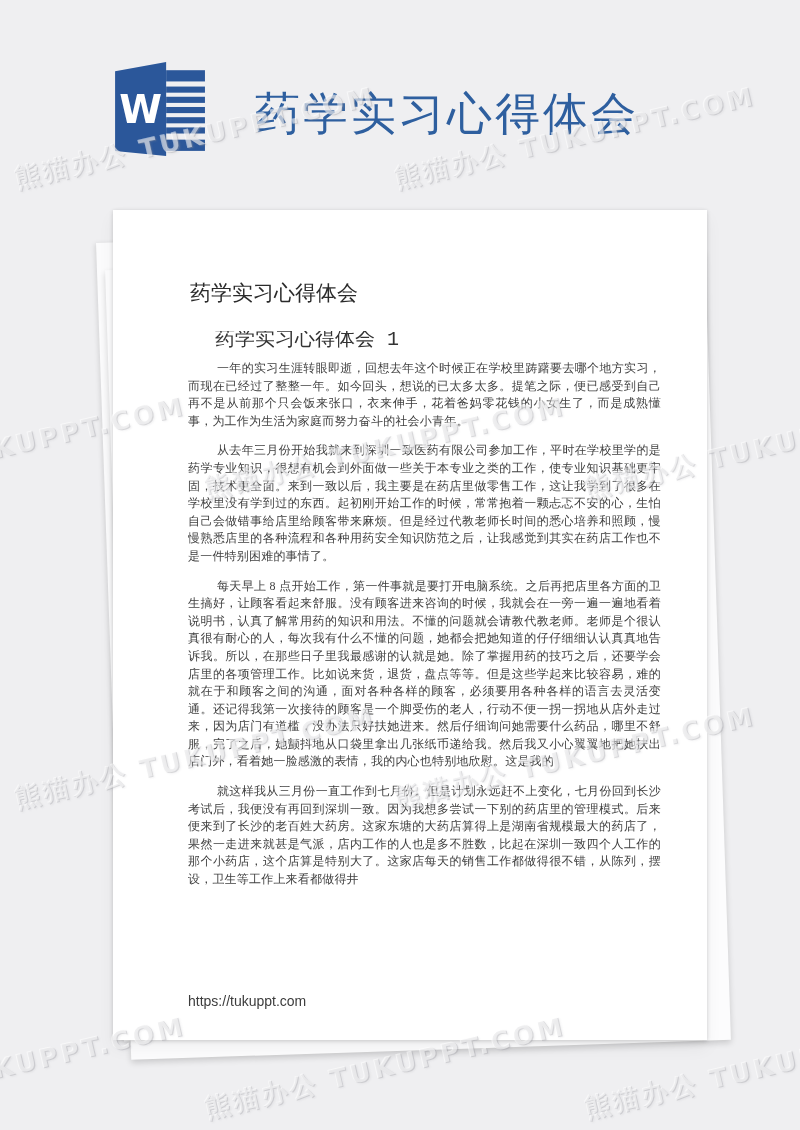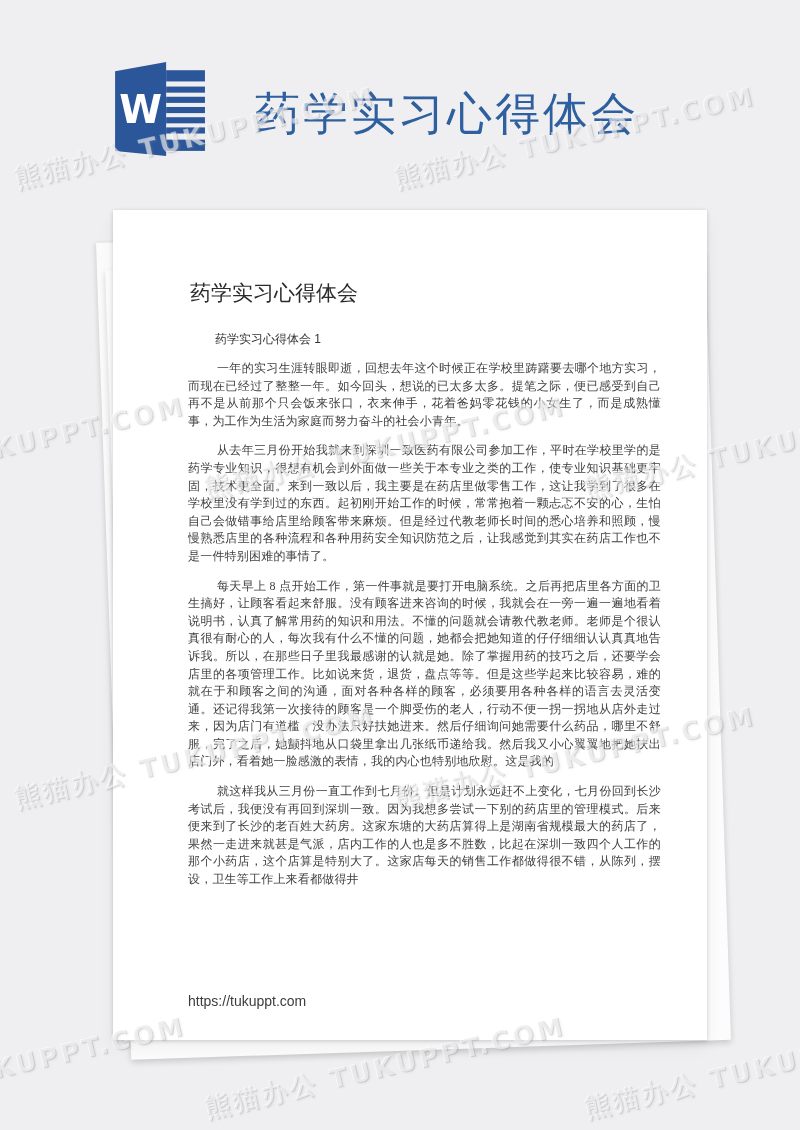--- a/index.html
+++ b/index.html
@@ -75,23 +75,23 @@
     font-family:"Liberation Serif", serif;
     font-weight:400;
   }
   .doc-content {
     margin-top:26px;
     max-height:646px;
     overflow:hidden;
   }
   .doc-subtitle {
     padding-left:27px;
-    font-size:12px; line-height:17px;
+    font-size:20px; line-height:17px;
     color:#333333;
-    font-family:Liberation Sans, sans-serif;
+    font-family:Liberation Mono, monospace;
   }
   .doc-content p {
     margin:12px 0 0 0;
     text-indent:29px;
     font-size:12px;
     line-height:17.6px;
     letter-spacing:0.2px;
     text-align:justify;
     color:#3f3f3f;
     font-family:"Liberation Serif", serif;

